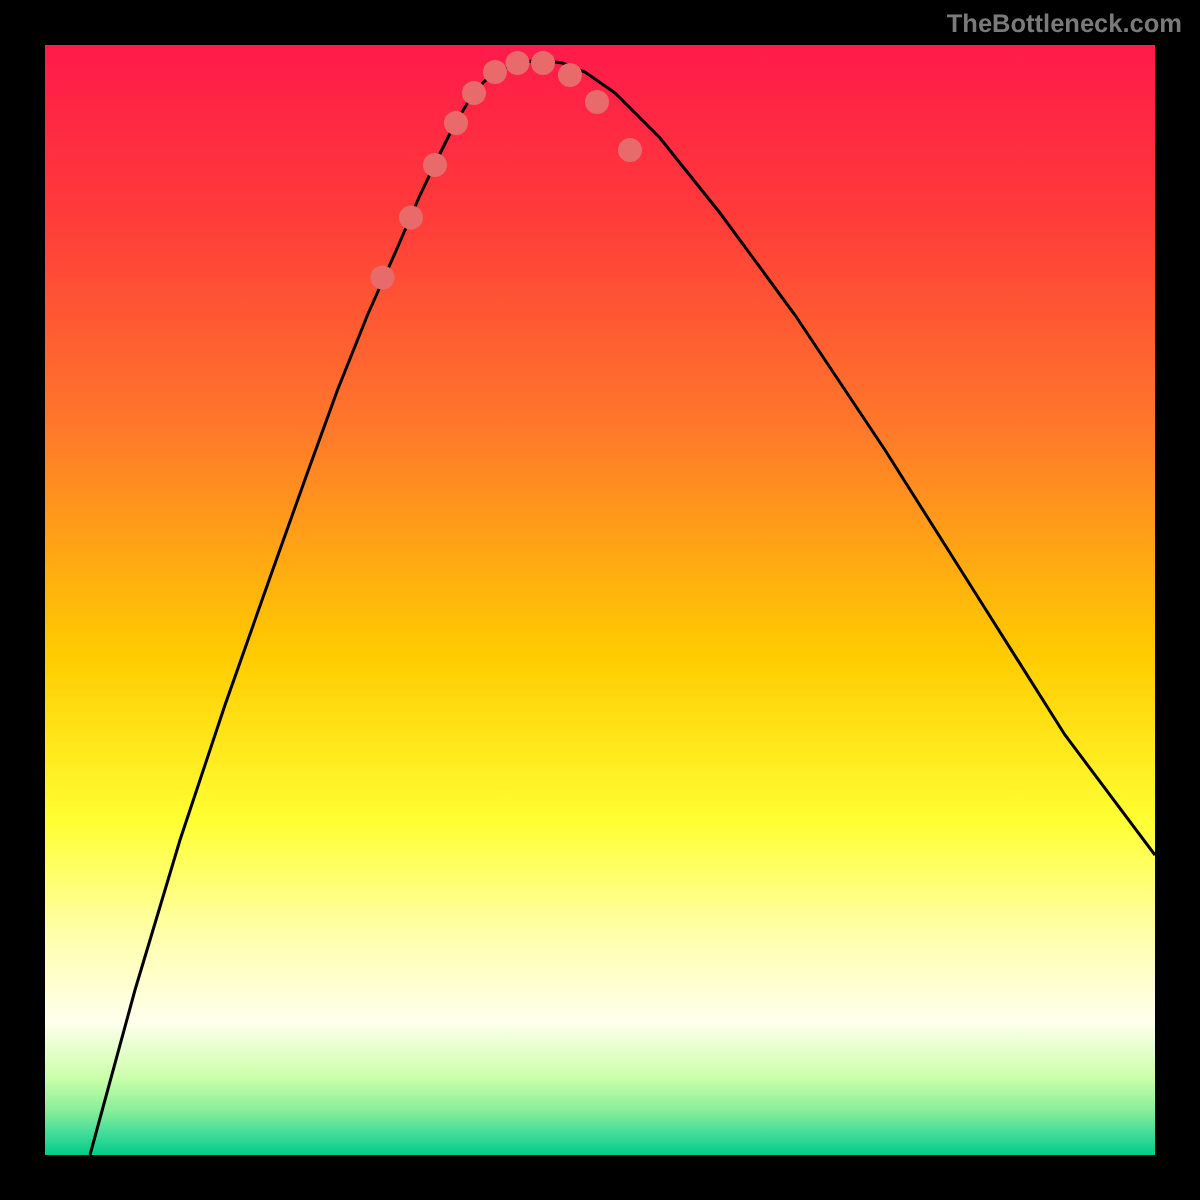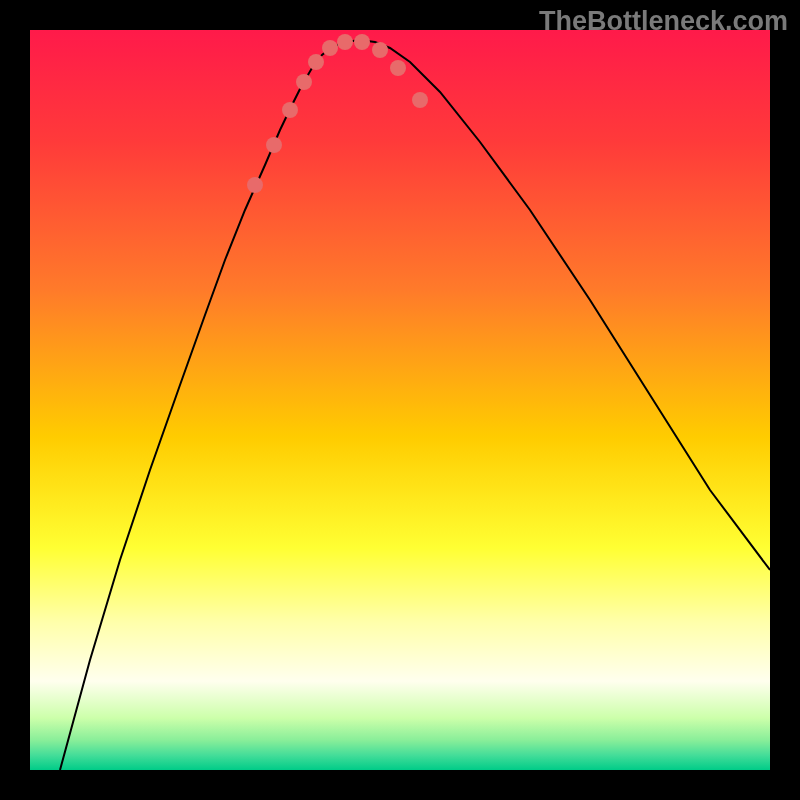--- a/index.html
+++ b/index.html
@@ -1,17 +1,17 @@
 <!DOCTYPE html>
 <html><head>
 <meta charset="utf-8">
 <style>
 body { margin: 0; padding: 0; }
 .container { width: 800px; height: 800px; background: #000; position: relative; }
-.watermark { position: absolute; top: 6px; right: 12px; color: #7a7a7a; font-family: Arial, sans-serif; font-size: 27px; font-weight: bold; z-index: 10; }
+.watermark { position: absolute; top: 6px; right: 12px; color: #7a7a7a; font-family: Arial, sans-serif; font-size: 17px; font-weight: bold; z-index: 10; }
 .plot-area { position: absolute; left: 30px; top: 30px; width: 740px; height: 740px; }
 .gradient-bg { position: absolute; left: 0; top: 0; width: 740px; height: 740px; }
 .curve-svg { position: absolute; left: 0; top: 0; width: 740px; height: 740px; }
 </style>
 </head>
 <body>
 
 <div class="container">
   <div class="watermark">TheBottleneck.com</div>
   <div class="plot-area">

